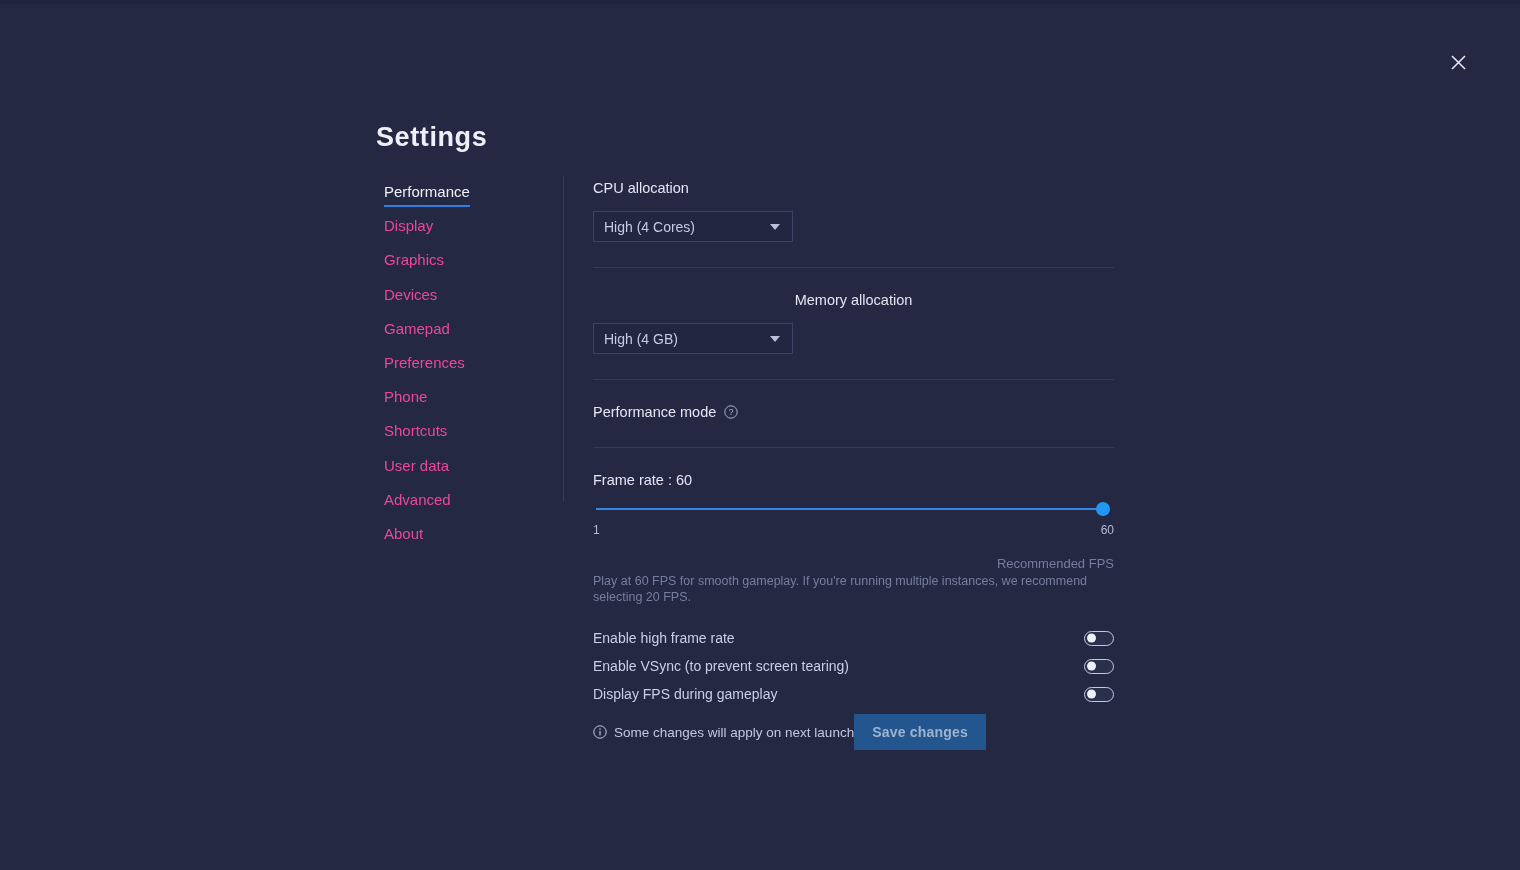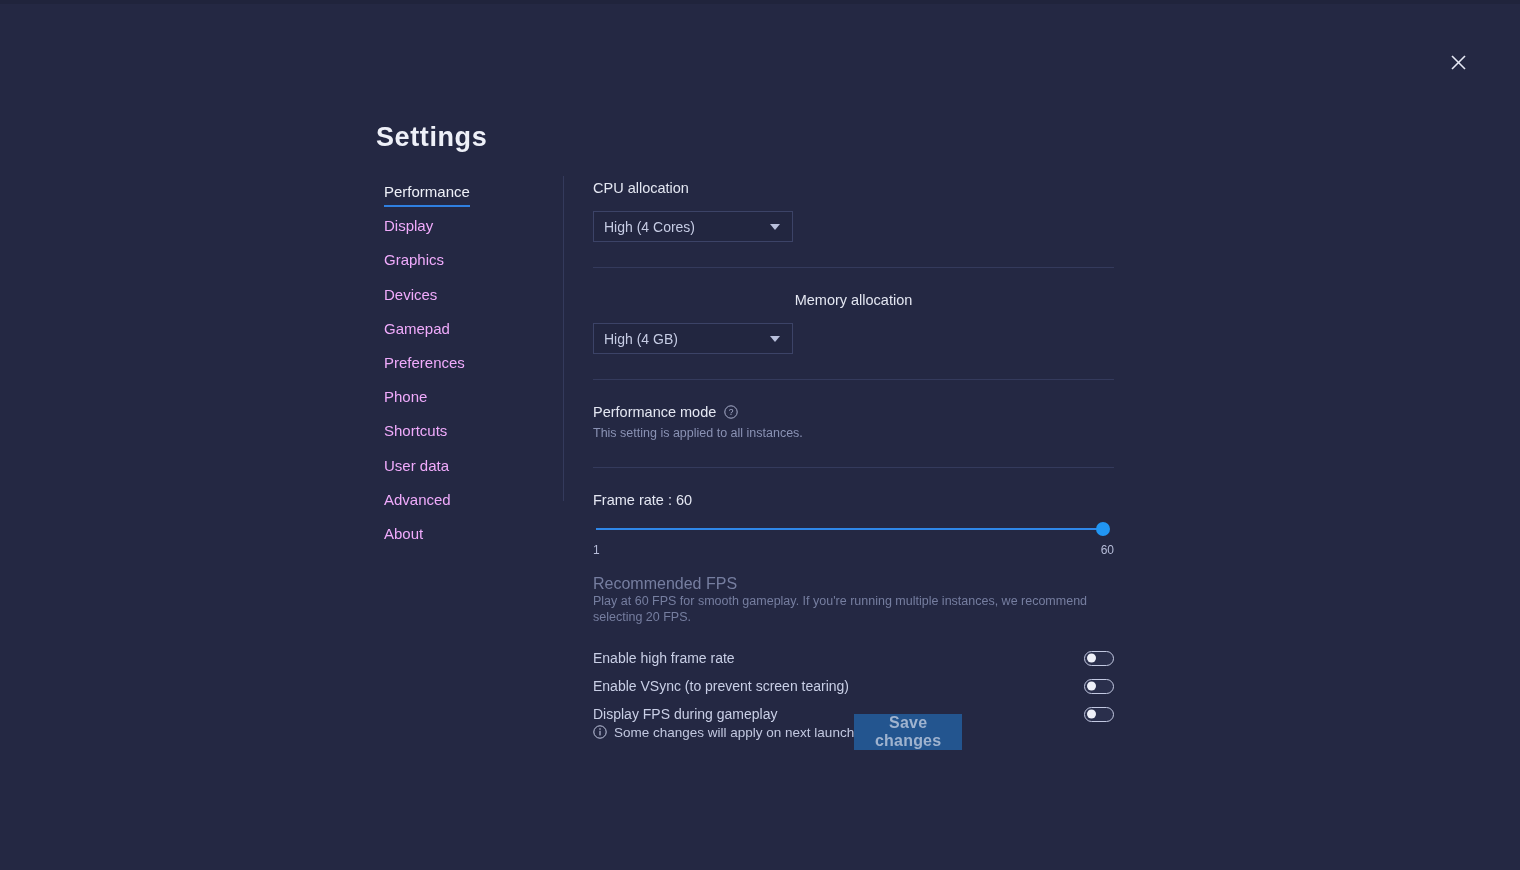--- a/index.html
+++ b/index.html
@@ -49,21 +49,21 @@
 
   
   .sidebar {
     position: absolute;
     left: 384px; top: 183px;
     width: 170px;
   }
   .nav-item {
     display: block;
     font-size: 15px;
-    color: #f0abfc;
+    color: #ec4899;
     padding: 0;
     margin-bottom: 16.2px;
     cursor: pointer;
     width: max-content;
     line-height: 18px;
   }
   .nav-item.active {
     color: #eef0f8;
     border-bottom: 2px solid #2f7fe0;
     padding-bottom: 4px;
@@ -165,23 +165,24 @@
   .slider-scale {
     display: flex;
     justify-content: space-between;
     margin-top: 7px;
     font-size: 12px;
     color: #b6bcd8;
   }
 
   .rec-title {
     margin-top: 18px;
-    font-size: 16px;
+    font-size: 13px;
     color: #767ea0;
     line-height: 17px;
+    text-align: right;
   }
   .rec-text {
     margin-top: 2px;
     font-size: 12.5px;
     color: #767ea0;
     line-height: 15.5px;
     width: 512px;
   }
 
   
@@ -225,26 +226,26 @@
     align-items: center;
   }
   .footer-note {
     display: flex;
     align-items: center;
     gap: 7px;
     font-size: 13.5px;
     color: #c2c8e0;
   }
   .save-btn {
-    width: 108px; height: 36px;
+    width: 132px; height: 36px;
     background: #23558f;
     color: #9fb3cf;
     border: none;
     font-family: "Liberation Sans", sans-serif;
-    font-size: 16px;
+    font-size: 14px;
     font-weight: bold;
     letter-spacing: 0.2px;
     cursor: default;
   }
 </style>
 </head>
 <body>
 
 <div id="app">
 
@@ -298,21 +299,20 @@
     <div class="divider"></div>
 
     <section class="sec-perf">
       <div class="field-label with-icon">
         <span>Performance mode</span>
         <svg class="help-icon" width="14" height="14" viewBox="0 0 14 14">
           <circle cx="7" cy="7" r="6.2" fill="none" stroke="#a8aecb" stroke-width="1"></circle>
           <text x="7" y="10.3" font-size="8.5" fill="#a8aecb" text-anchor="middle" font-family="Liberation Sans, sans-serif">?</text>
         </svg>
       </div>
-      <div class="sub-label">This setting is applied to all instances.</div>
     </section>
 
     <div class="divider"></div>
 
     <section class="sec-frame">
       <div class="field-label">Frame rate : 60</div>
 
       <div class="slider-wrap">
         <div class="slider-track"></div>
         <div class="slider-fill"></div>

